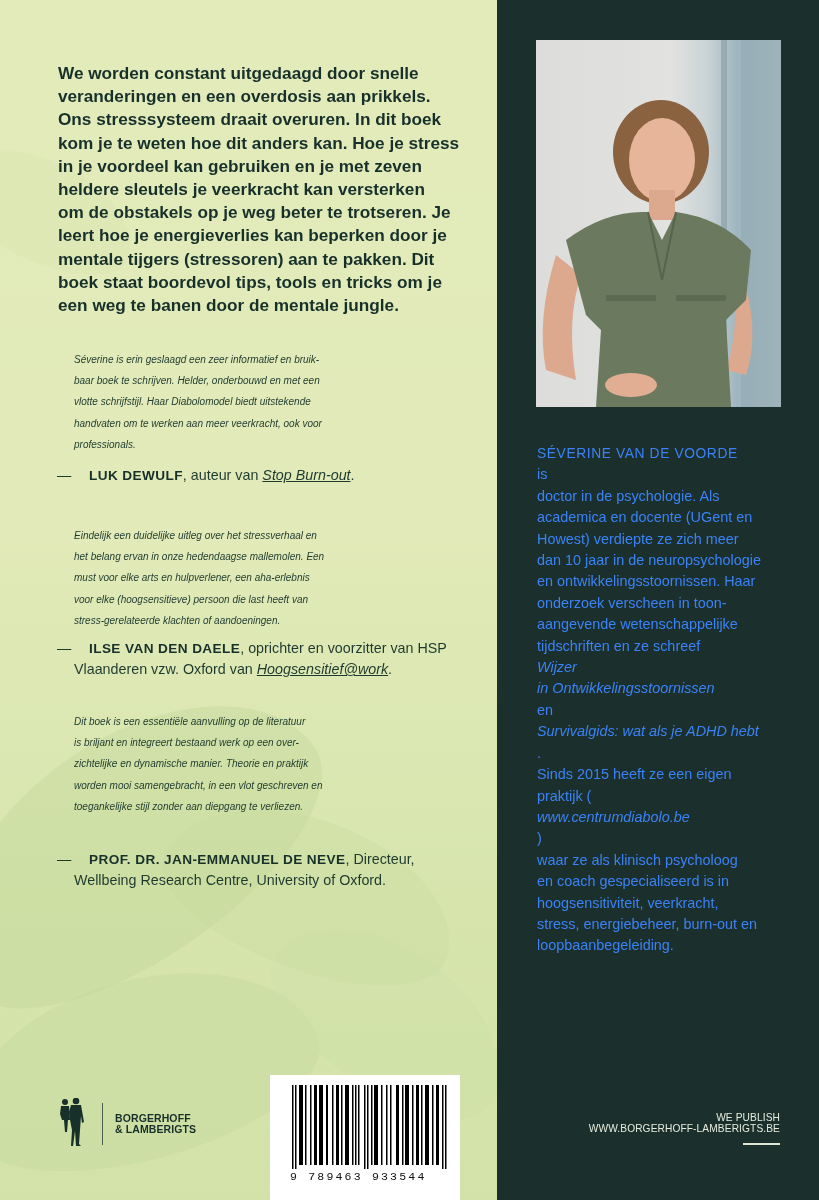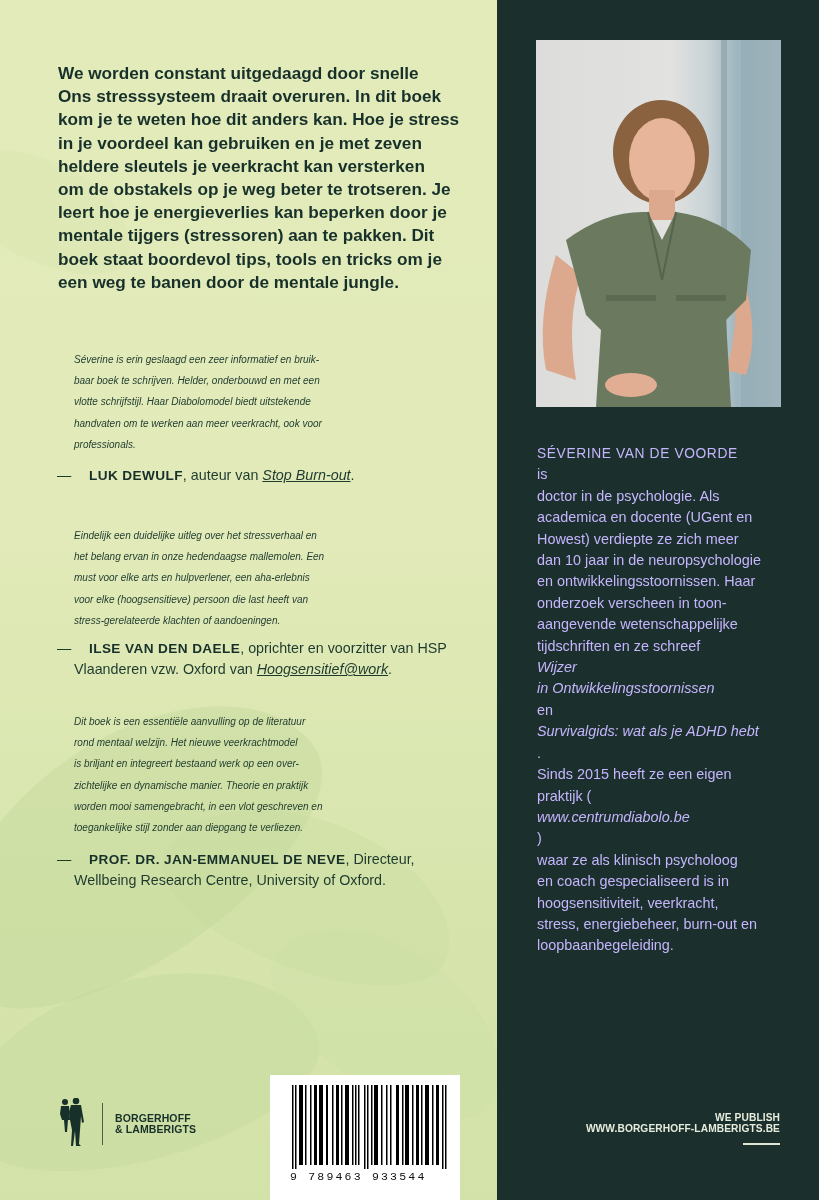--- a/index.html
+++ b/index.html
@@ -56,47 +56,48 @@
     position: absolute; left: 20px; top: 95px; width: 170px;
     font-family: "Liberation Mono", monospace; font-size: 11.5px; color: #111; letter-spacing: 2.2px;
   }
 
   .photo {
     position: absolute; left: 536px; top: 40px; width: 245px; height: 367px; overflow: hidden;
     background: linear-gradient(90deg, #dcdcda 0%, #e2e2e0 55%, #c9d3d6 70%, #9fb6bf 82%, #b5c4c8 100%);
   }
   .bio {
     position: absolute; left: 537px; top: 443px; width: 270px;
-    color: #c4b5fd; font-size: 14.4px; line-height: 21.4px;
+    color: #3b82f6; font-size: 14.4px; line-height: 21.4px;
   }
   .bio span { display: block; white-space: nowrap; }
   .bio .caps { letter-spacing: 0.6px; font-size: 13.8px; }
   .bio i { font-style: italic; }
 
   .publisher-footer {
     position: absolute; right: 39px; top: 1112px; text-align: right;
-    color: #e6ecdd; font-size: 10.2px; font-weight: bold; line-height: 11px; letter-spacing: 0.1px;
+    color: #e6ecdd; font-size: 10.2px; font-weight: normal; line-height: 11px; letter-spacing: 0.1px;
   }
   .publisher-footer span { display: block; }
   .publisher-footer .rule { display: inline-block; width: 37px; height: 2px; background: #dfe6d6; margin-top: 9px; }
 </style>
 </head>
 <body>
 
 <div class="left-panel">
   <div class="leaf leaf5"></div>
   <div class="leaf leaf1"></div>
   <div class="leaf leaf2"></div>
   <div class="leaf leaf3"></div>
   <div class="leaf leaf4"></div>
 </div>
 <div class="right-panel"></div>
 
 <div class="blurb">
   <span>We worden constant uitgedaagd door snelle</span>
+  <span>veranderingen en een overdosis aan prikkels.</span>
   <span>Ons stresssysteem draait overuren. In dit boek</span>
   <span>kom je te weten hoe dit anders kan. Hoe je stress</span>
   <span>in je voordeel kan gebruiken en je met zeven</span>
   <span>heldere sleutels je veerkracht kan versterken</span>
   <span>om de obstakels op je weg beter te trotseren. Je</span>
   <span>leert hoe je energieverlies kan beperken door je</span>
   <span>mentale tijgers (stressoren) aan te pakken. Dit</span>
   <span>boek staat boordevol tips, tools en tricks om je</span>
   <span>een weg te banen door de mentale jungle.</span>
 </div>
@@ -119,21 +120,20 @@
   <span>voor elke (hoogsensitieve) persoon die last heeft van</span>
   <span>stress-gerelateerde klachten of aandoeningen.</span>
 </div>
 <div class="attr" style="top:638px;">
   <span class="line"><span class="dash">—</span><b>ILSE VAN DEN DAELE</b><span>, oprichter en voorzitter van HSP</span></span>
   <span class="line"><span>Vlaanderen vzw. Oxford van </span><i>Hoogsensitief@work</i><span>.</span></span>
 </div>
 
 <div class="quote" style="top:711px;">
   <span>Dit boek is een essentiële aanvulling op de literatuur</span>
-  <span>rond mentaal welzijn. Het nieuwe veerkrachtmodel</span>
   <span>is briljant en integreert bestaand werk op een over-</span>
   <span>zichtelijke en dynamische manier. Theorie en praktijk</span>
   <span>worden mooi samengebracht, in een vlot geschreven en</span>
   <span>toegankelijke stijl zonder aan diepgang te verliezen.</span>
 </div>
 <div class="attr" style="top:849px;">
   <span class="line"><span class="dash">—</span><b>PROF. DR. JAN-EMMANUEL DE NEVE</b><span>, Directeur,</span></span>
   <span class="line"><span>Wellbeing Research Centre, University of Oxford.</span></span>
 </div>
 

